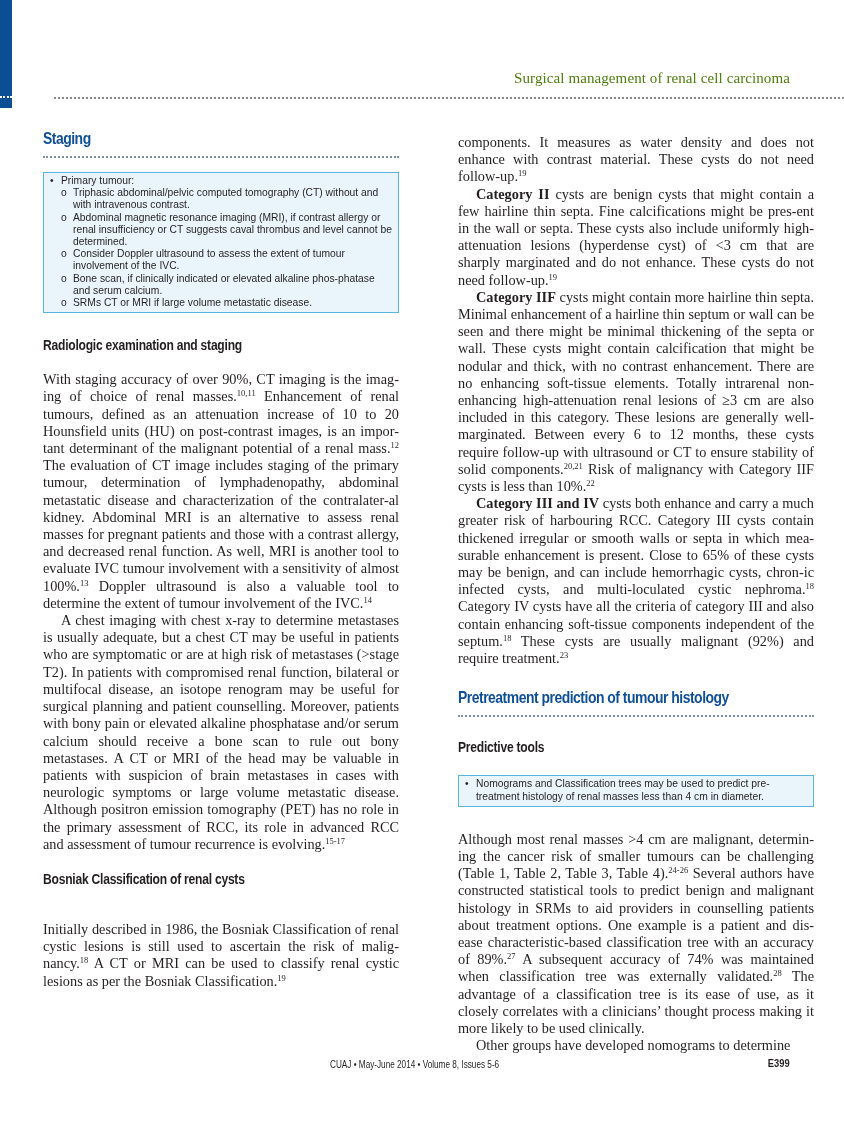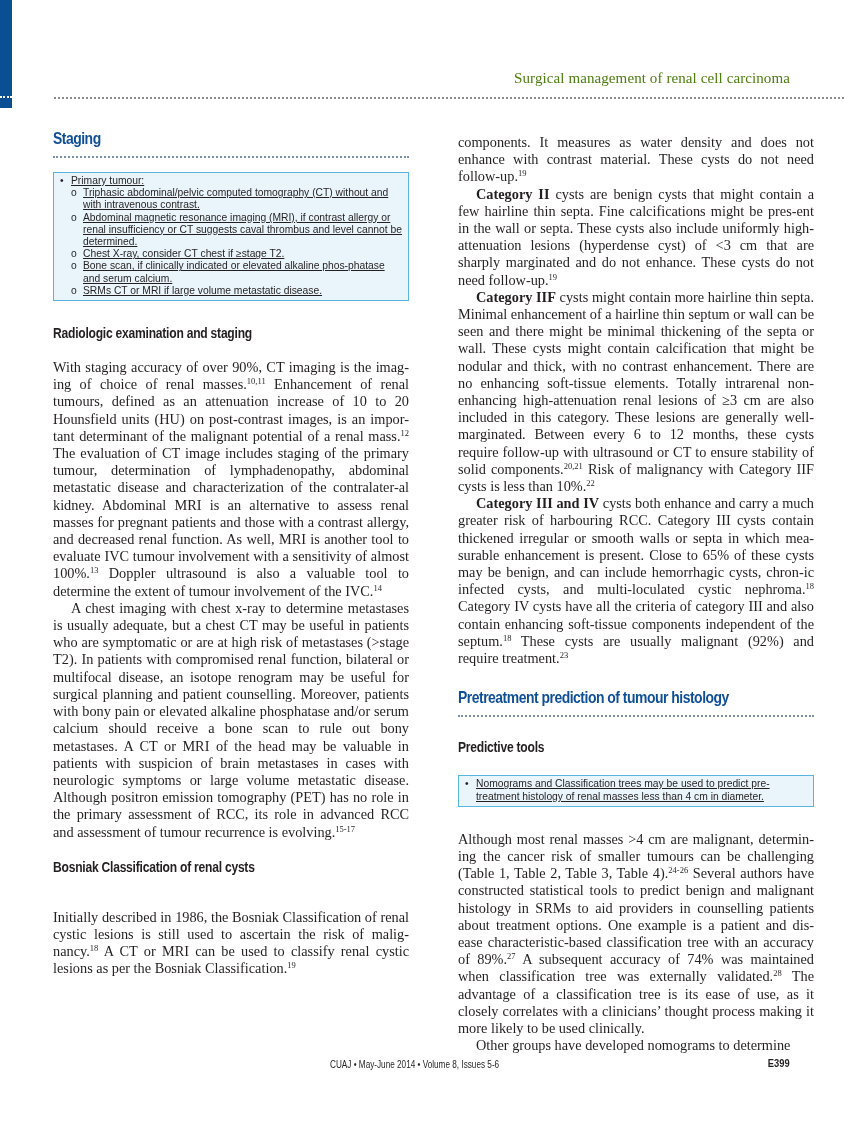--- a/index.html
+++ b/index.html
@@ -2,27 +2,27 @@
 <html><head>
 <meta charset="utf-8">
 <style>
   html, body { margin:0; padding:0; background:#ffffff; }
   body { width:844px; height:1122px; position:relative; overflow:hidden; font-family:"Liberation Serif", serif; color:#231f20; }
   .bluebar { position:absolute; left:0; top:0; width:12px; height:108px; background:#0a4f94; }
   .bluedots { position:absolute; left:0; top:96px; width:12px; height:2px; border-top:2px dotted #ffffff; }
   .running-title { position:absolute; right:54px; top:70px; font-family:"Liberation Serif", serif; font-size:15px; color:#4d7c0f; letter-spacing:0.1px; }
   .header-rule { position:absolute; left:54px; right:0; top:97px; border-top:2px dotted #8a8a8a; }
   .col { position:absolute; top:128px; width:356px; }
-  .col-left { left:53px; }
+  .col-left { left:43px; }
   .col-right { left:458px; }
   .h-major { font-family:"Liberation Sans", sans-serif; font-weight:bold; font-size:17px; color:#0f4f95; letter-spacing:-0.6px; transform:scaleX(0.82); transform-origin:left center; white-space:nowrap; margin:0; line-height:22px; }
   .major-rule { border-top:2px dotted #7a8fa8; margin-top:6px; }
   .h-minor { font-family:"Liberation Sans", sans-serif; font-size:15.5px; color:#231f20; transform:scaleX(0.78); transform-origin:left center; white-space:nowrap; margin:0; line-height:20px; letter-spacing:-0.3px; }
   .box { border:1.5px solid #58b5de; background:#eaf5fb; padding:2px 6px 3px 6px; font-family:"Liberation Sans", sans-serif; font-size:10.3px; line-height:12.2px; color:#231f20; }
-  .box ul { list-style:none; margin:0; padding:0;text-decoration:underline; }
+  .box ul { list-style:none; margin:0; padding:0; }
   .box li.b { position:relative; padding-left:11px; }
   .box li.b::before { content:"•"; position:absolute; left:0; top:0; }
   .box li.o { position:relative; padding-left:23px; }
   .box li.o::before { content:"o"; position:absolute; left:11px; top:0; }
   p.body { margin:0; font-size:14.3px; line-height:17.2px; text-align:justify; hyphens:manual; }
   p.indent { text-indent:18px; }
   sup { font-size:8.5px; line-height:0; vertical-align:5px; }
   b { font-weight:bold; }
   .footer-left { position:absolute; left:330px; top:1058px; font-family:"Liberation Sans", sans-serif; font-size:10.5px; color:#231f20; transform:scaleX(0.78); transform-origin:left center; white-space:nowrap; }
   .footer-right { position:absolute; right:54px; top:1057px; font-family:"Liberation Sans", sans-serif; font-size:11px; font-weight:bold; color:#231f20; transform:scaleX(0.85); transform-origin:right center; }
@@ -38,21 +38,21 @@
 
 <div class="col col-left">
   <h2 class="h-major">Staging</h2>
   <div class="major-rule"></div>
 
   <div class="box" style="margin-top:14px;">
     <ul>
       <li class="b">Primary tumour:</li>
       <li class="o">Triphasic abdominal/pelvic computed tomography (CT) without and with intravenous contrast.</li>
       <li class="o">Abdominal magnetic resonance imaging (MRI), if contrast allergy or renal insufficiency or CT suggests caval thrombus and level cannot be determined.</li>
-      <li class="o">Chest X-ray, consider CT chest if ≥stage T2.</li>
+      <li class="o">Consider Doppler ultrasound to assess the extent of tumour involvement of the IVC.</li>
       <li class="o">Bone scan, if clinically indicated or elevated alkaline phos-phatase and serum calcium.</li>
       <li class="o">SRMs CT or MRI if large volume metastatic disease.</li>
     </ul>
   </div>
 
   <h3 class="h-minor" style="margin-top:22px;">Radiologic examination and staging</h3>
 
   <p class="body" style="margin-top:16px;"><span>With staging accuracy of over 90%, CT imaging is the imag-ing of choice of renal masses.</span><sup>10,11</sup><span> Enhancement of renal tumours, defined as an attenuation increase of 10 to 20 Hounsfield units (HU) on post-contrast images, is an impor-tant determinant of the malignant potential of a renal mass.</span><sup>12</sup><span> The evaluation of CT image includes staging of the primary tumour, determination of lymphadenopathy, abdominal metastatic disease and characterization of the contralater-al kidney. Abdominal MRI is an alternative to assess renal masses for pregnant patients and those with a contrast allergy, and decreased renal function. As well, MRI is another tool to evaluate IVC tumour involvement with a sensitivity of almost 100%.</span><sup>13</sup><span> Doppler ultrasound is also a valuable tool to determine the extent of tumour involvement of the IVC.</span><sup>14</sup></p>
 
   <p class="body indent"><span>A chest imaging with chest x-ray to determine metastases is usually adequate, but a chest CT may be useful in patients who are symptomatic or are at high risk of metastases (&gt;stage T2). In patients with compromised renal function, bilateral or multifocal disease, an isotope renogram may be useful for surgical planning and patient counselling. Moreover, patients with bony pain or elevated alkaline phosphatase and/or serum calcium should receive a bone scan to rule out bony metastases. A CT or MRI of the head may be valuable in patients with suspicion of brain metastases in cases with neurologic symptoms or large volume metastatic disease. Although positron emission tomography (PET) has no role in the primary assessment of RCC, its role in advanced RCC and assessment of tumour recurrence is evolving.</span><sup>15-17</sup></p>

